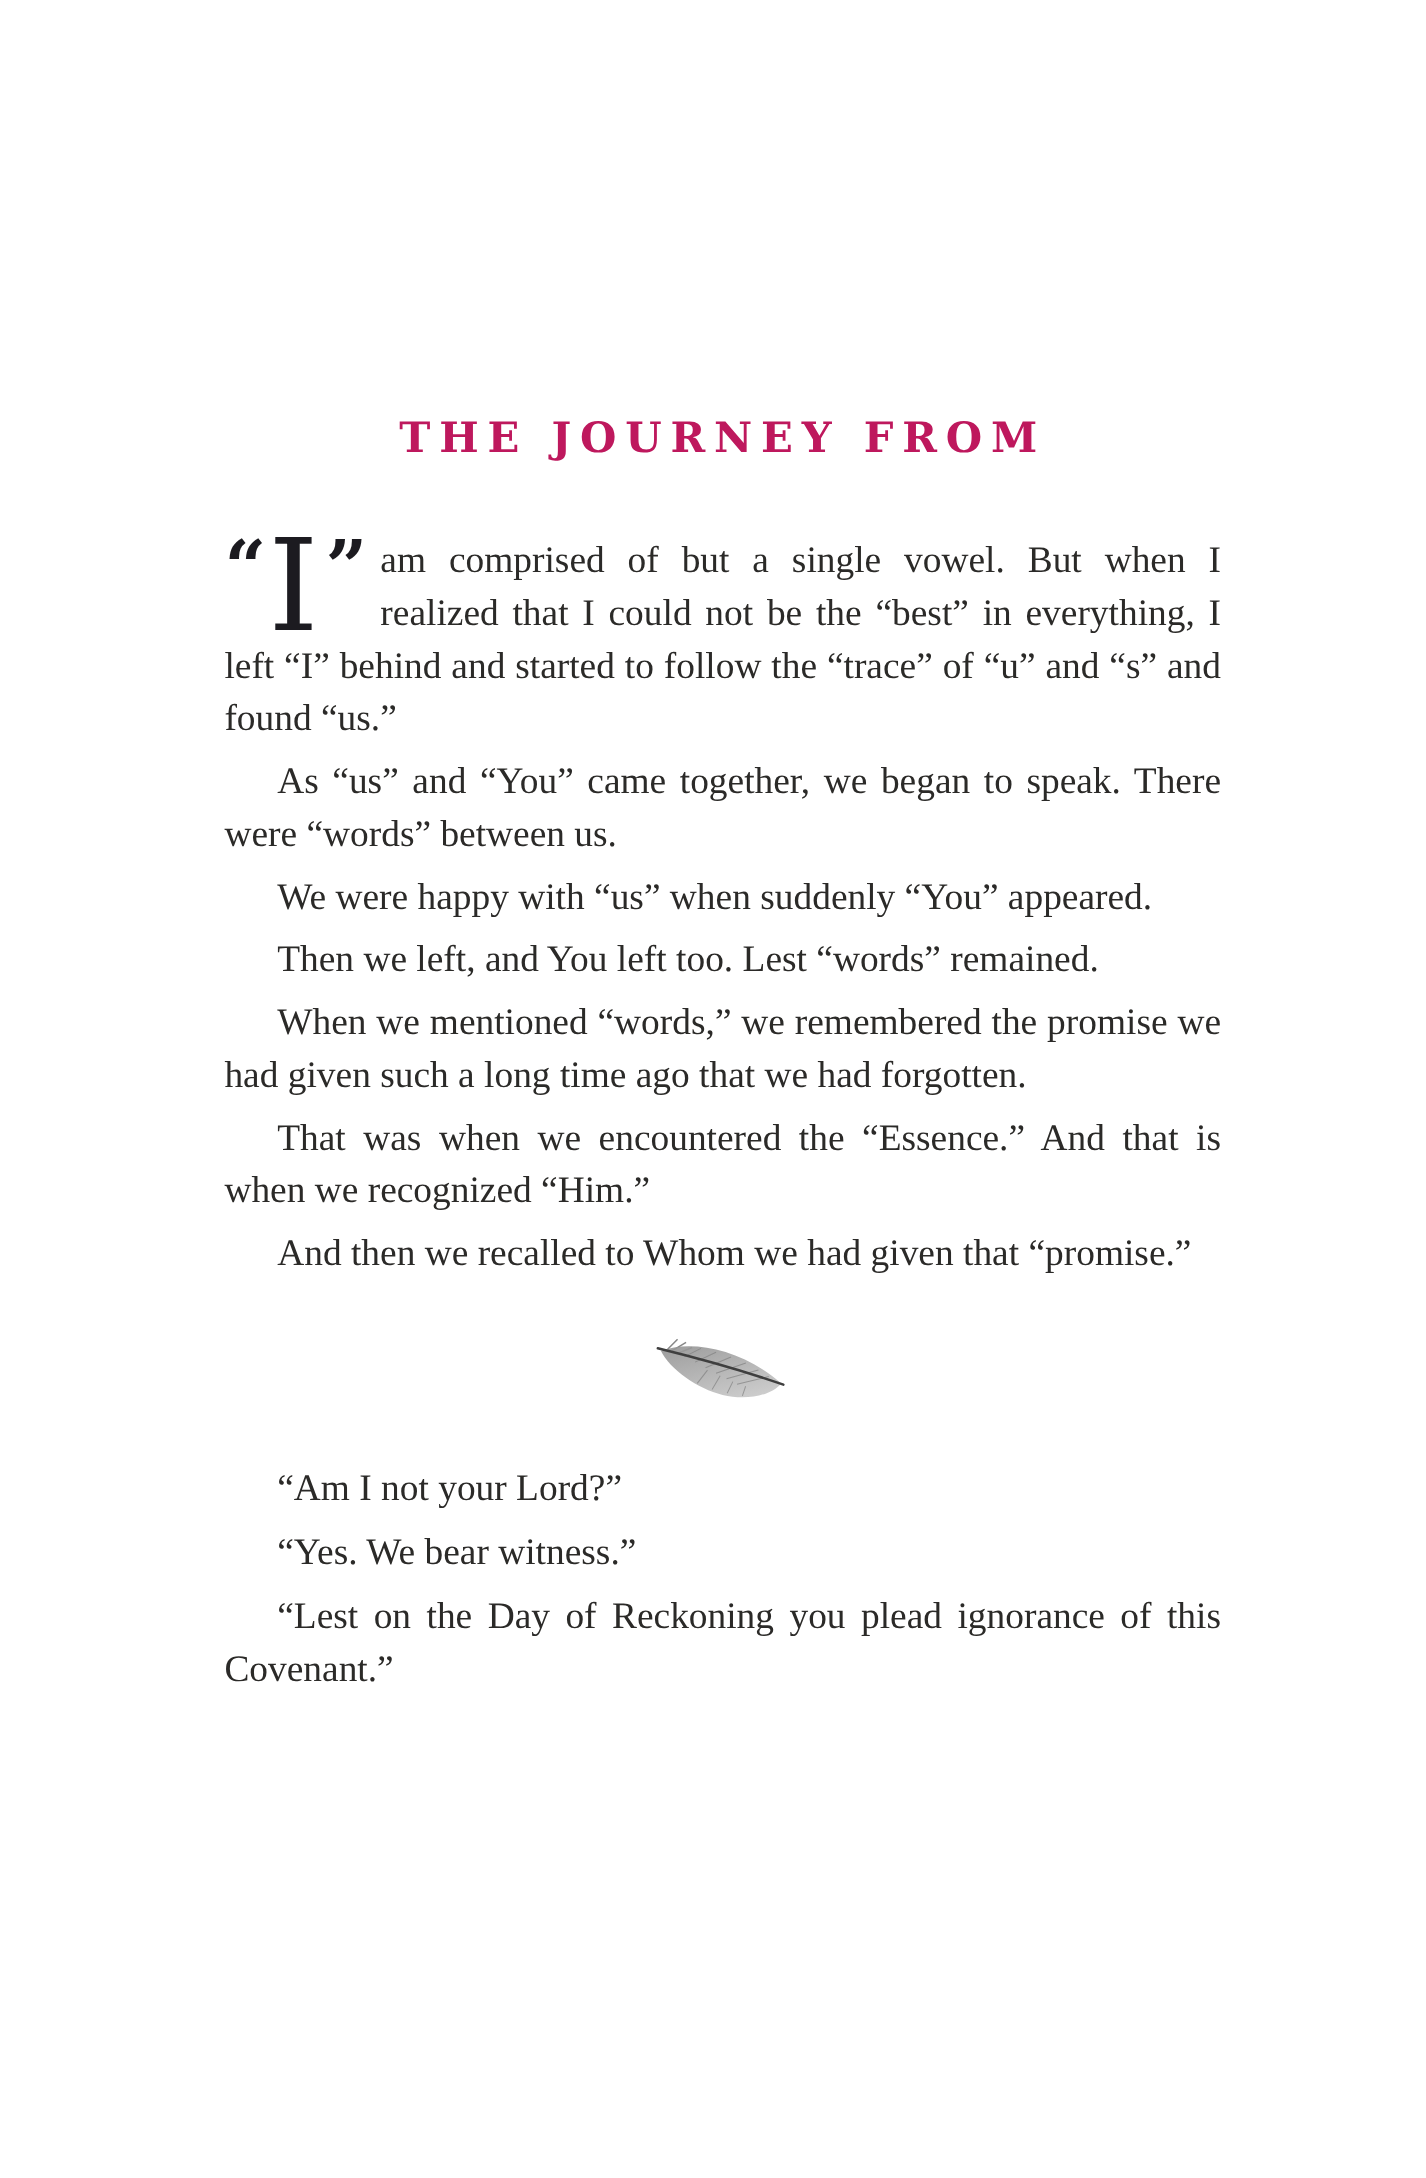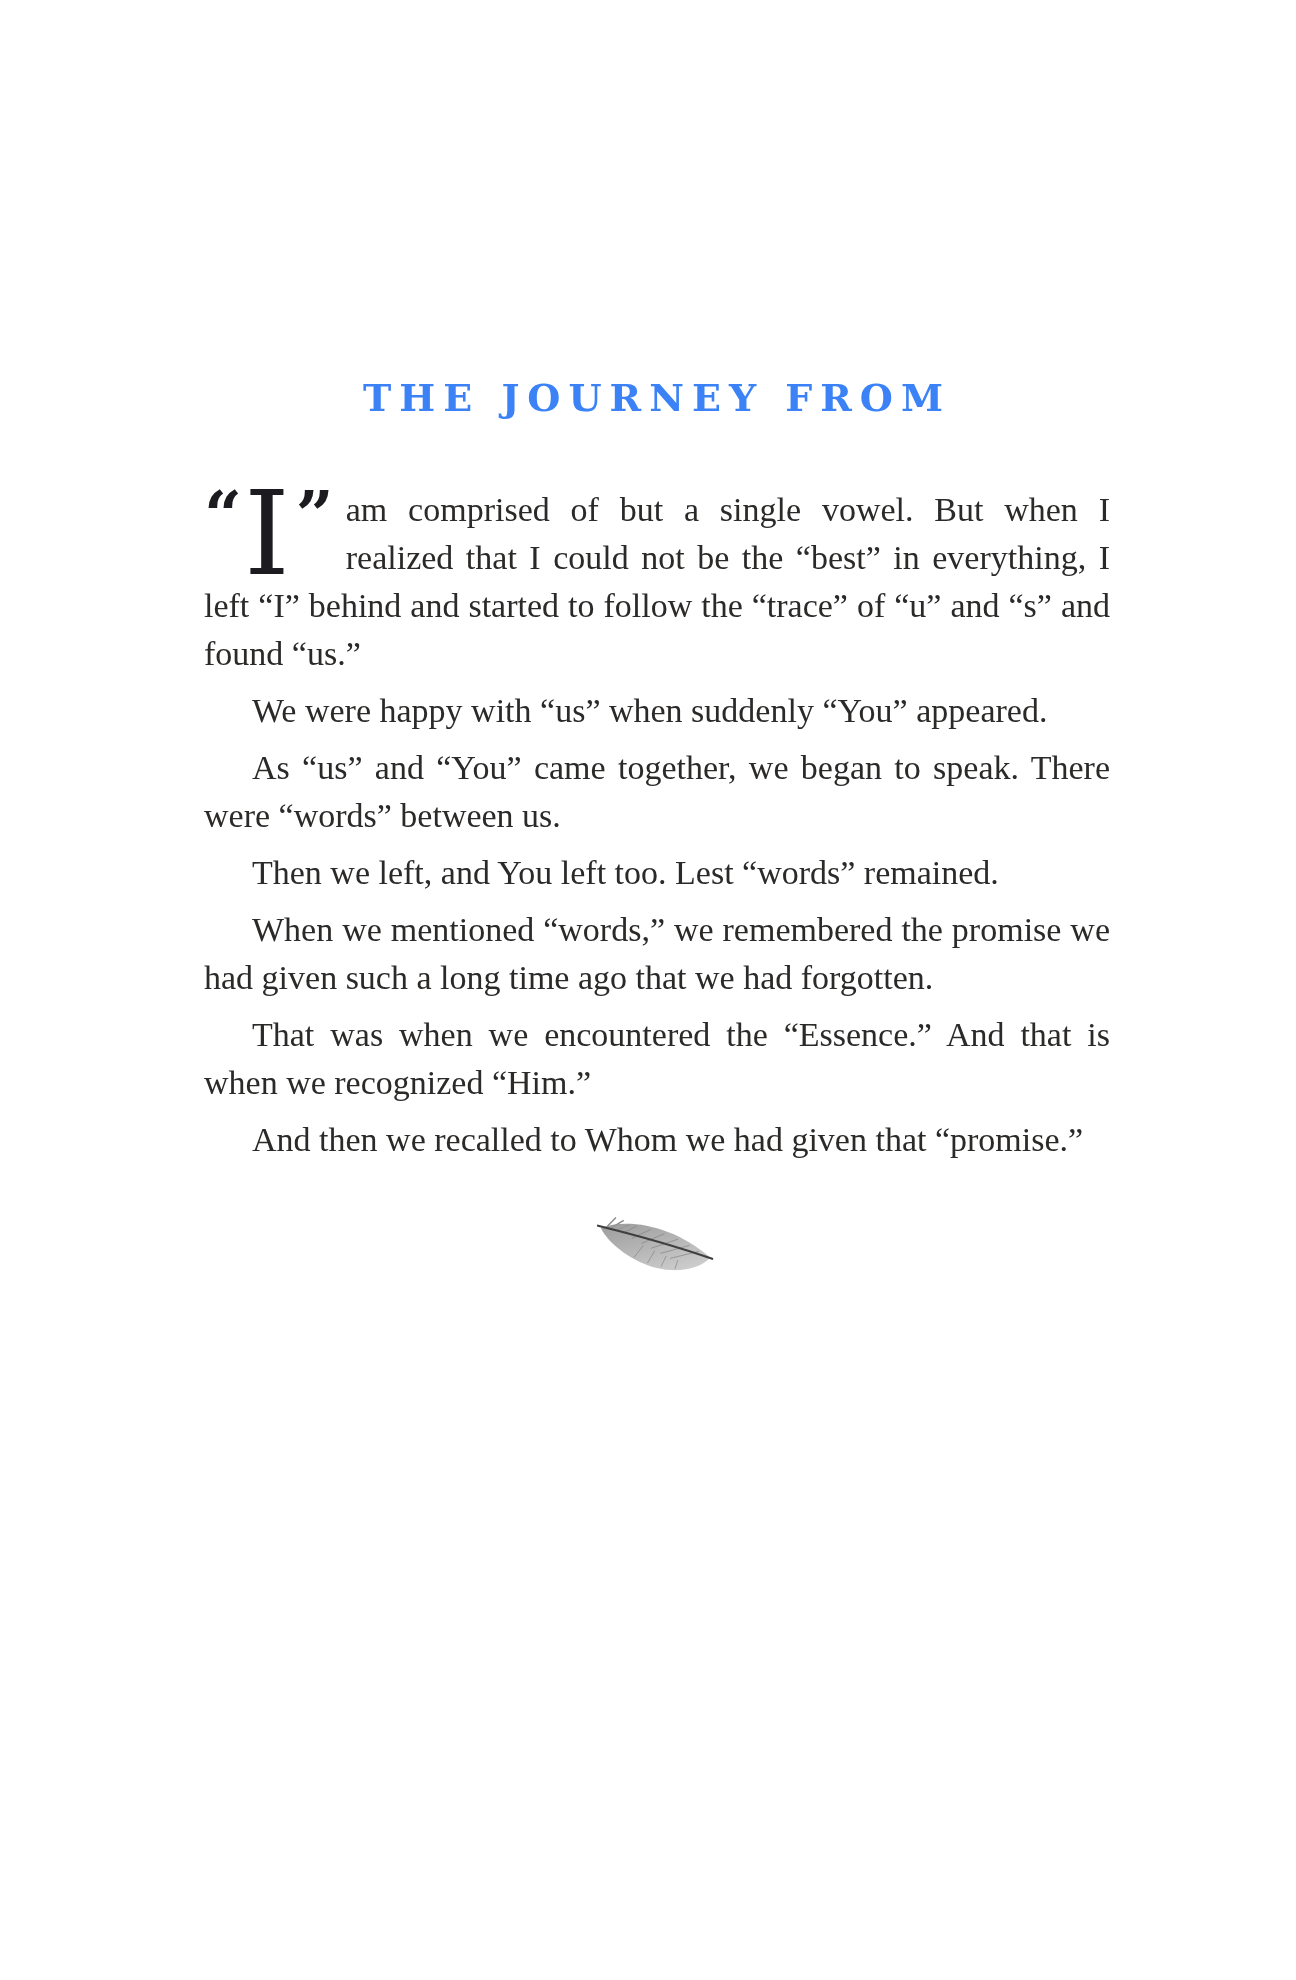--- a/index.html
+++ b/index.html
@@ -22,21 +22,21 @@
     top: 368px;
     width: 906px;
   }
   .chapter-title {
     text-align: center;
     font-family: "DejaVu Serif", serif;
     font-weight: 700;
     font-size: 38px;
     line-height: 60px;
     letter-spacing: 8px;
-    color: #3b82f6;
+    color: #be185d;
     margin: 0 0 58px 0;
   }
   .chapter-title span { display: block; white-space: nowrap; }
   .body-text {
     font-size: 34px;
     line-height: 48px;
     color: #2b2a28;
     text-align: justify;
   }
   .body-text p {
@@ -85,22 +85,22 @@
     </h1>
 
     <div class="body-text">
 
       <p class="opening"><span class="dropcap">
             <span class="dq">“</span>
             <span class="dletter">I</span>
             <span class="dq">”</span>
           </span><span>am comprised of but a single vowel. But when I realized that I could not be the “best” in everything, I left “I” behind and started to follow the “trace” of “u” and “s” and found “us.”</span></p>
 
+      <p>As “us” and “You” came together, we began to speak. There were “words” between us.</p>
       <p>We were happy with “us” when suddenly “You” appeared.</p>
-      <p>As “us” and “You” came together, we began to speak. There were “words” between us.</p>
       <p>Then we left, and You left too. Lest “words” remained.</p>
       <p>When we mentioned “words,” we remembered the promise we had given such a long time ago that we had forgotten.</p>
       <p>That was when we encountered the “Essence.” And that is when we recognized “Him.”</p>
       <p>And then we recalled to Whom we had given that “promise.”</p>
 
       <div class="ornament">
         <svg width="132" height="64" viewBox="0 0 132 64">
           <defs>
             <linearGradient id="featherGrad" x1="0" y1="0" x2="1" y2="1">
               <stop offset="0" stop-color="#8f8f8f"></stop>
@@ -113,16 +113,21 @@
 
             <path d="M8,18 C34,5 80,8 120,36 C112,48 90,55 68,52 C45,49 18,34 8,18 Z" fill="url(#featherGrad)" opacity="0.9"></path>
 
             <path d="M30,21 L44,12 M40,25 L58,14 M50,29 L72,17 M60,33 L86,21 M70,37 L98,26 M80,41 L108,31 M52,31 L44,44 M64,35 L58,48 M76,39 L72,50 M88,42 L86,51" stroke="#7c7c7c" stroke-width="0.9" fill="none" opacity="0.65"></path>
 
             <path d="M5,16 C34,20 80,27 122,37" stroke="#3f3f3f" stroke-width="2.2" fill="none" stroke-linecap="round"></path>
           </g>
         </svg>
       </div>
 
+      <div class="dialogue">
+        <p>“Am I not your Lord?”</p>
+        <p>“Yes. We bear witness.”</p>
+        <p>“Lest on the Day of Reckoning you plead ignorance of this Covenant.”</p>
+      </div>
 
     </div>
   </div>
 </div>
 
 </body></html>

